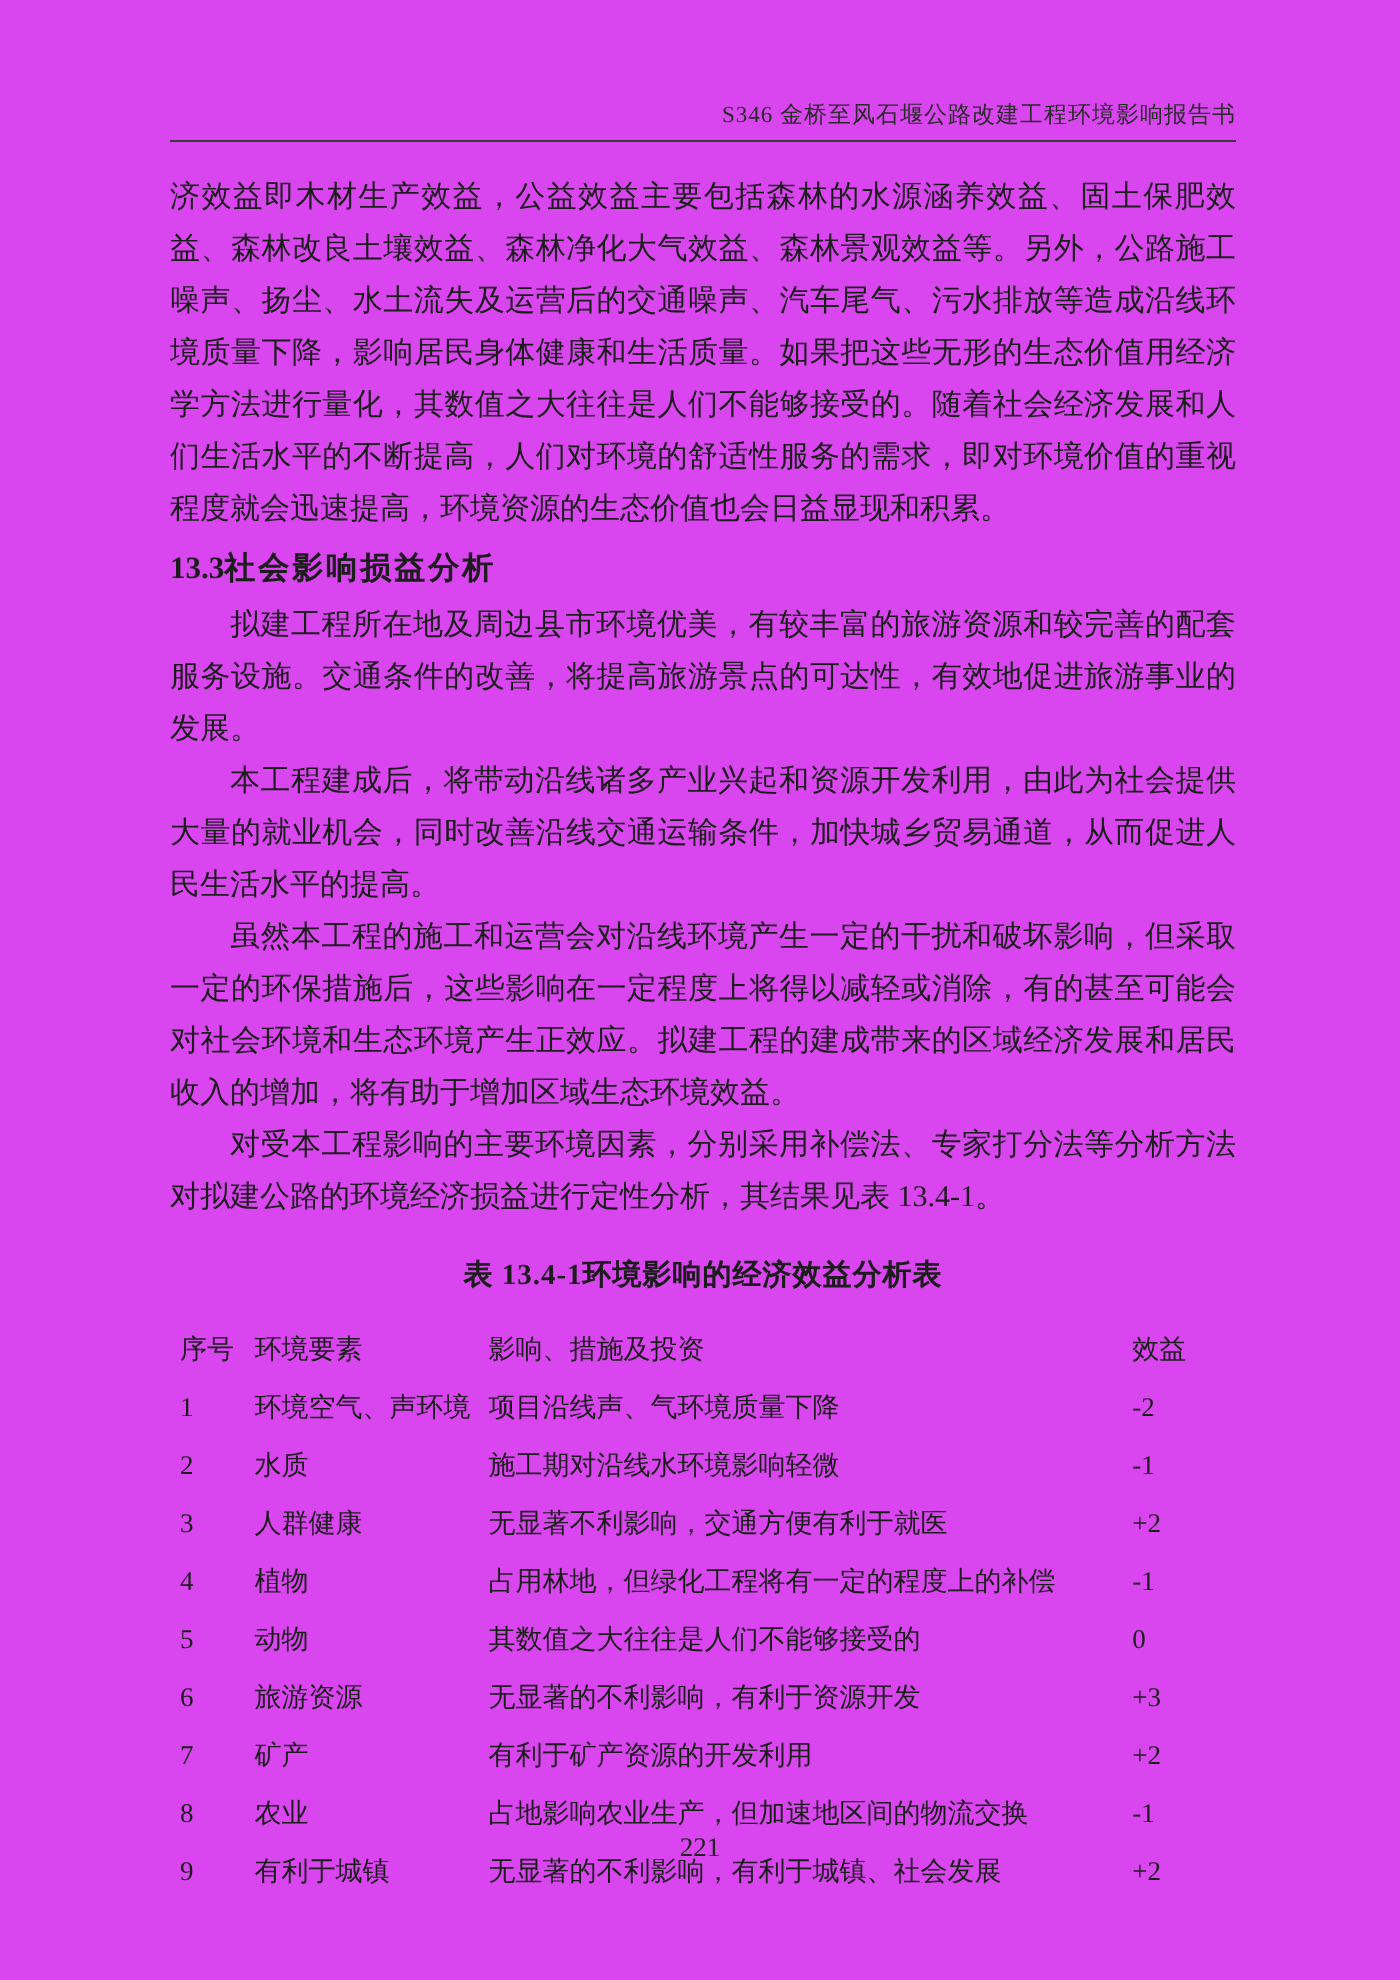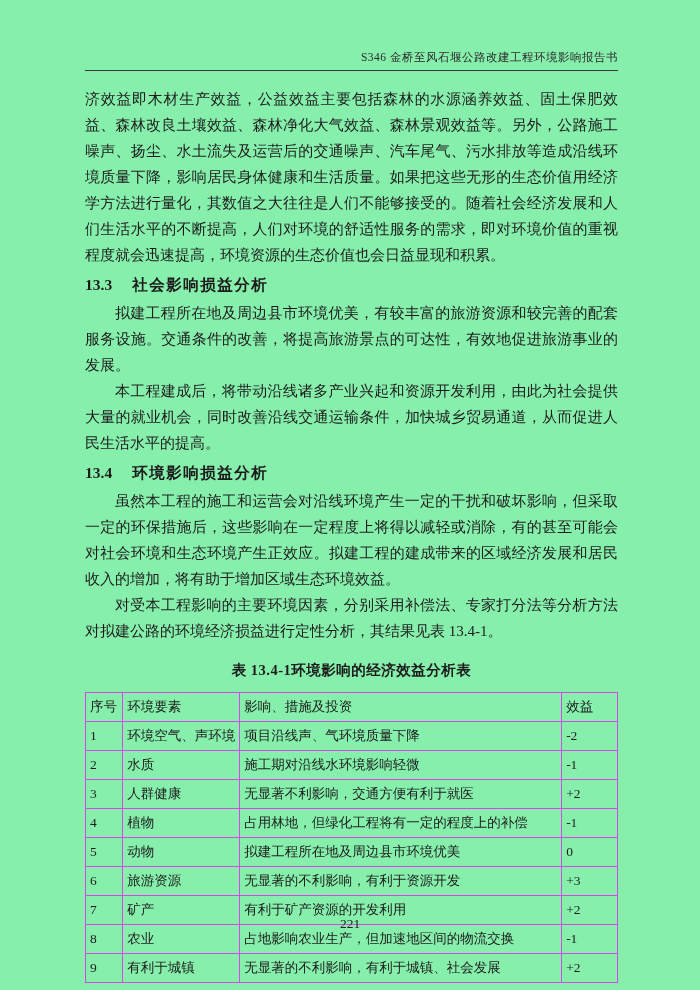--- a/index.html
+++ b/index.html
@@ -1,20 +1,20 @@
 <!DOCTYPE html>
 <html><head>
 <meta charset="utf-8">
 <style>
   html,body { margin:0; padding:0; background:#e9e9e9; }
   .page {
     position:relative;
     width:700px; height:990px;
     margin:0 auto;
-    background:#86efac;
+    background:#d946ef;
     box-sizing:border-box;
     padding:50px 82px 0 85px;
     font-family:"Liberation Serif","DejaVu Serif",serif;
     color:#1c1c1c;
     overflow:hidden;
   }
   .doc-header {
     text-align:right;
     font-size:11.5px;
     letter-spacing:0.5px;
@@ -27,21 +27,20 @@
     font-size:15px;
     line-height:26px;
     text-align:justify;
     text-justify:inter-ideograph;
   }
   .body-text p { margin:0; }
   .body-text p.indent { text-indent:2em; }
   h2.sec {
     display:flex;
     align-items:baseline;
-    gap:20px;
     font-size:15.5px;
     line-height:27px;
     margin:3px 0 2px 0;
   }
   .sec-num {
     font-family:"Liberation Serif","DejaVu Serif",serif;
     font-weight:600;
   }
   .sec-title {
     font-family:"Liberation Sans","DejaVu Sans",sans-serif;
@@ -98,24 +97,20 @@
     <p>济效益即木材生产效益，公益效益主要包括森林的水源涵养效益、固土保肥效益、森林改良土壤效益、森林净化大气效益、森林景观效益等。另外，公路施工噪声、扬尘、水土流失及运营后的交通噪声、汽车尾气、污水排放等造成沿线环境质量下降，影响居民身体健康和生活质量。如果把这些无形的生态价值用经济学方法进行量化，其数值之大往往是人们不能够接受的。随着社会经济发展和人们生活水平的不断提高，人们对环境的舒适性服务的需求，即对环境价值的重视程度就会迅速提高，环境资源的生态价值也会日益显现和积累。</p>
 
     <h2 class="sec">
       <span class="sec-num">13.3</span>
       <span class="sec-title">社会影响损益分析</span>
     </h2>
 
     <p class="indent">拟建工程所在地及周边县市环境优美，有较丰富的旅游资源和较完善的配套服务设施。交通条件的改善，将提高旅游景点的可达性，有效地促进旅游事业的发展。</p>
     <p class="indent">本工程建成后，将带动沿线诸多产业兴起和资源开发利用，由此为社会提供大量的就业机会，同时改善沿线交通运输条件，加快城乡贸易通道，从而促进人民生活水平的提高。</p>
 
-    <h2 class="sec">
-      <span class="sec-num">13.4</span>
-      <span class="sec-title">环境影响损益分析</span>
-    </h2>
 
     <p class="indent">虽然本工程的施工和运营会对沿线环境产生一定的干扰和破坏影响，但采取一定的环保措施后，这些影响在一定程度上将得以减轻或消除，有的甚至可能会对社会环境和生态环境产生正效应。拟建工程的建成带来的区域经济发展和居民收入的增加，将有助于增加区域生态环境效益。</p>
     <p class="indent">对受本工程影响的主要环境因素，分别采用补偿法、专家打分法等分析方法对拟建公路的环境经济损益进行定性分析，其结果见表 13.4-1。</p>
 
     <div class="tbl-caption">
       <span class="caption-label">表 13.4-1</span><span>环境影响的经济效益分析表</span>
     </div>
 
     <table class="benefit">
       <colgroup>
@@ -153,21 +148,21 @@
           </tr>
           <tr>
             <td>4</td>
             <td>植物</td>
             <td>占用林地，但绿化工程将有一定的程度上的补偿</td>
             <td>-1</td>
           </tr>
           <tr>
             <td>5</td>
             <td>动物</td>
-            <td>拟建工程所在地及周边县市环境优美</td>
+            <td>其数值之大往往是人们不能够接受的</td>
             <td>0</td>
           </tr>
           <tr>
             <td>6</td>
             <td>旅游资源</td>
             <td>无显著的不利影响，有利于资源开发</td>
             <td>+3</td>
           </tr>
           <tr>
             <td>7</td>

